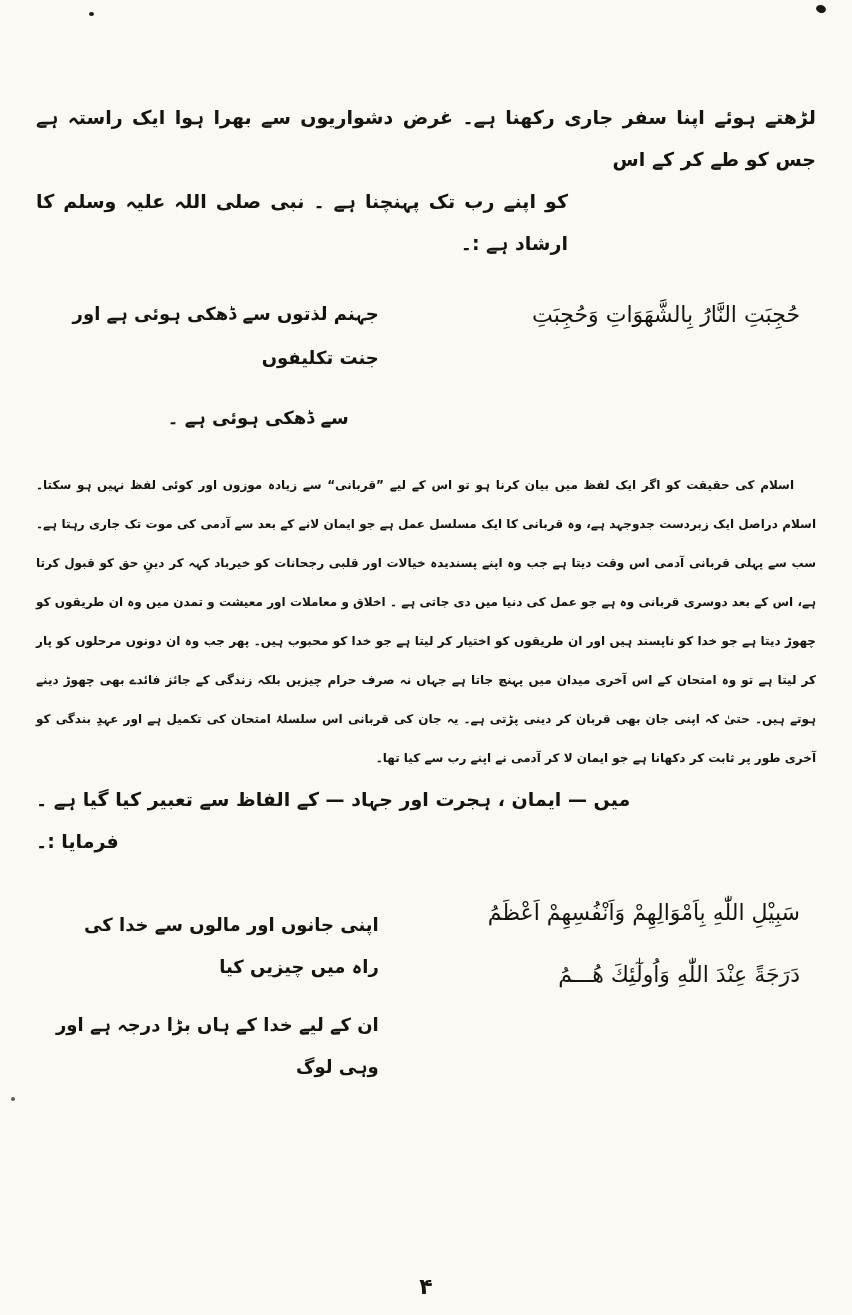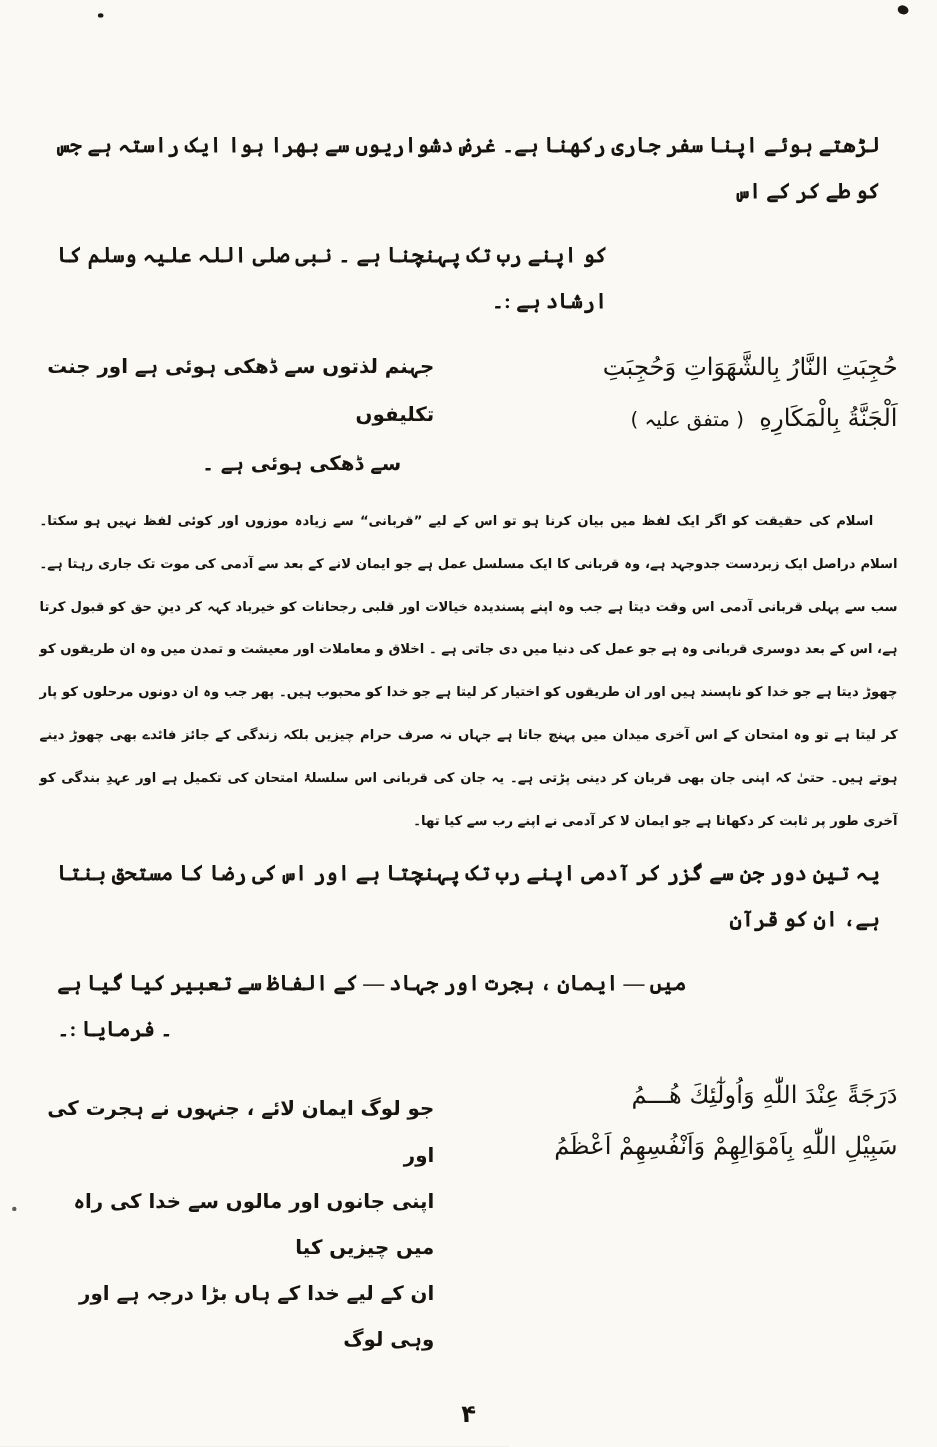--- a/index.html
+++ b/index.html
@@ -14,26 +14,25 @@
     background:var(--paper);
     color:var(--ink);
     overflow:hidden;
     direction:rtl;
     font-family:"DejaVu Sans",sans-serif;
   }
   .content{padding:96px 36px 0 36px;}
 
   
   .line{
-    margin:16px;
+    margin:0;
     font-size:19px;
     line-height:42px;
     font-weight:700;
     text-align:justify;
-    font-family:Liberation Serif, serif;
   }
   .indent-right-lg{padding-right:248px;}
   .indent-right-md{padding-right:168px;text-align:left;}
 
   
   .para{
     margin:10px 0 0 0;
     font-size:12px;
     line-height:39px;
     font-weight:700;
@@ -43,21 +42,21 @@
   .indent-first{text-indent:22px;}
 
   
   .two-col{
     display:flex;
     justify-content:space-between;
     align-items:flex-start;
     margin:12px 0 10px 0;
   }
   .col{margin:0;}
-  .col p{margin:0;}
+  .col p{margin:16px;}
   .arabic{
     width:49%;
     font-size:22px;
     line-height:46px;
     font-weight:400;
     text-align:right;
   }
   .trans{
     width:46%;
     font-size:18px;
@@ -93,40 +92,37 @@
   <span class="speck s3"></span>
 
   <main class="content">
 
     <p class="line">لڑھتے ہوئے اپنا سفر جاری رکھنا ہے۔ غرض دشواریوں سے بھرا ہوا ایک راستہ ہے جس کو طے کر کے اس</p>
     <p class="line indent-right-lg">کو اپنے رب تک پہنچنا ہے ۔ نبی صلی اللہ علیہ وسلم کا ارشاد ہے :۔</p>
 
     <section class="two-col hadith">
       <div class="col arabic">
         <p>حُجِبَتِ النَّارُ بِالشَّهَوَاتِ وَحُجِبَتِ</p>
-        <p><span>اَلْجَنَّةُ بِالْمَكَارِهِ</span>&nbsp;&nbsp;<span class="ref">( متفق علیہ )</span></p>
       </div>
       <div class="col trans">
         <p>جہنم لذتوں سے ڈھکی ہوئی ہے اور جنت تکلیفوں</p>
         <p class="t2">سے ڈھکی ہوئی ہے ۔</p>
       </div>
     </section>
 
     <p class="para indent-first">اسلام کی حقیقت کو اگر ایک لفظ میں بیان کرنا ہو تو اس کے لیے ”قربانی“ سے زیادہ موزوں اور کوئی لفظ نہیں ہو سکتا۔ اسلام دراصل ایک زبردست جدوجہد ہے، وہ قربانی کا ایک مسلسل عمل ہے جو ایمان لانے کے بعد سے آدمی کی موت تک جاری رہتا ہے۔ سب سے پہلی قربانی آدمی اس وقت دیتا ہے جب وہ اپنے پسندیدہ خیالات اور قلبی رجحانات کو خیرباد کہہ کر دینِ حق کو قبول کرتا ہے، اس کے بعد دوسری قربانی وہ ہے جو عمل کی دنیا میں دی جاتی ہے ۔ اخلاق و معاملات اور معیشت و تمدن میں وہ ان طریقوں کو چھوڑ دیتا ہے جو خدا کو ناپسند ہیں اور ان طریقوں کو اختیار کر لیتا ہے جو خدا کو محبوب ہیں۔ پھر جب وہ ان دونوں مرحلوں کو پار کر لیتا ہے تو وہ امتحان کے اس آخری میدان میں پہنچ جاتا ہے جہاں نہ صرف حرام چیزیں بلکہ زندگی کے جائز فائدے بھی چھوڑ دینے ہوتے ہیں۔ حتیٰ کہ اپنی جان بھی قربان کر دینی پڑتی ہے۔ یہ جان کی قربانی اس سلسلۂ امتحان کی تکمیل ہے اور عہدِ بندگی کو آخری طور پر ثابت کر دکھانا ہے جو ایمان لا کر آدمی نے اپنے رب سے کیا تھا۔</p>
 
-    <p class="line" style="margin-top:8px;">یہ تین دور جن سے گزر کر آدمی اپنے رب تک پہنچتا ہے اور اس کی رضا کا مستحق بنتا ہے، ان کو قرآن</p>
     <p class="line indent-right-md">میں — ایمان ، ہجرت اور جہاد — کے الفاظ سے تعبیر کیا گیا ہے ۔ فرمایا :۔</p>
 
     <section class="two-col verse">
       <div class="col arabic">
+        <p>سَبِيْلِ اللّٰهِ بِاَمْوَالِهِمْ وَاَنْفُسِهِمْ اَعْظَمُ</p>
         <p>دَرَجَةً عِنْدَ اللّٰهِ وَاُولٰٓئِكَ هُـــمُ</p>
-        <p>سَبِيْلِ اللّٰهِ بِاَمْوَالِهِمْ وَاَنْفُسِهِمْ اَعْظَمُ</p>
       </div>
       <div class="col trans">
-        <p>جو لوگ ایمان لائے ، جنہوں نے ہجرت کی اور</p>
         <p>اپنی جانوں اور مالوں سے خدا کی راہ میں چیزیں کیا</p>
         <p>ان کے لیے خدا کے ہاں بڑا درجہ ہے اور وہی لوگ</p>
 
       </div>
     </section>
 
   </main>
 
   <div class="pageno">۴</div>
 </div>

